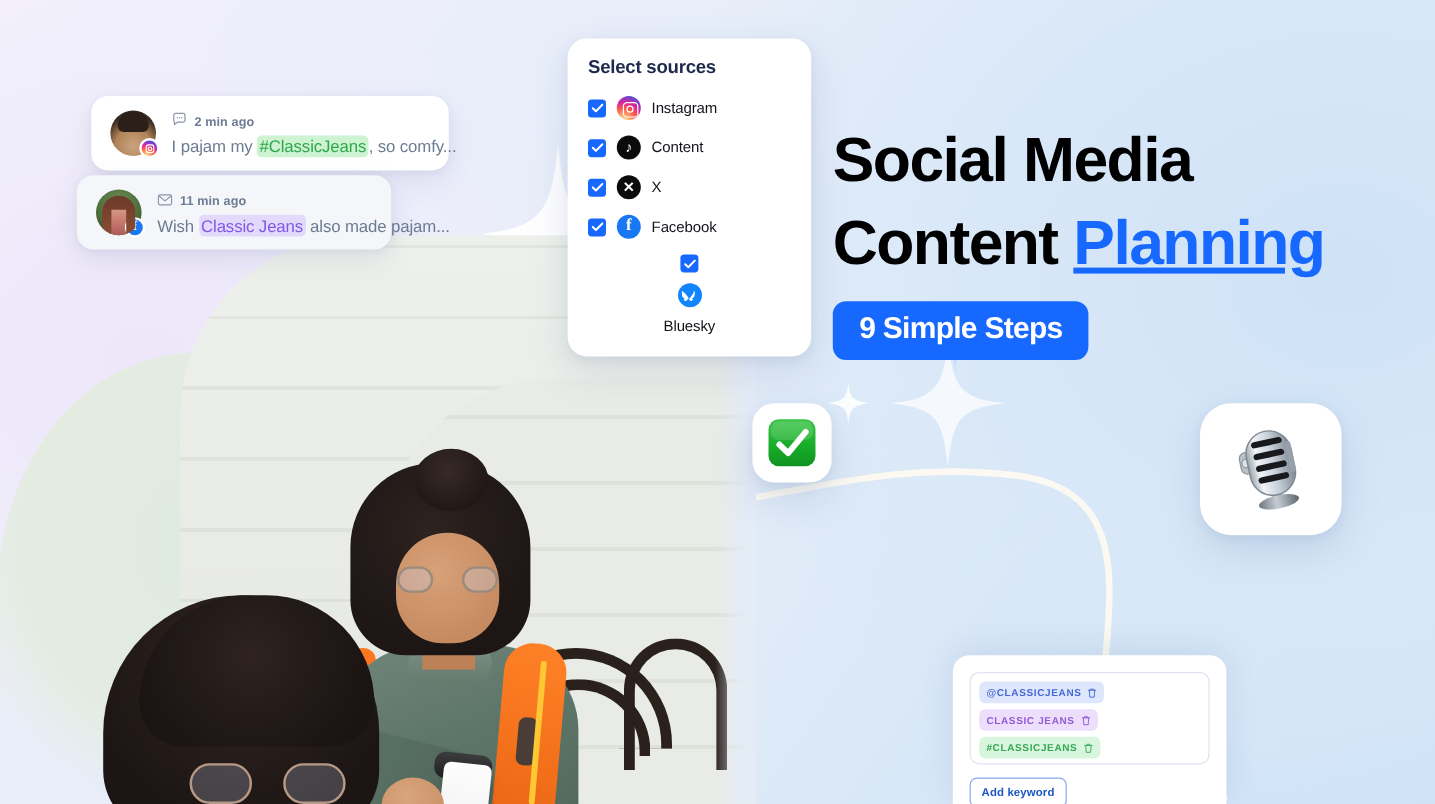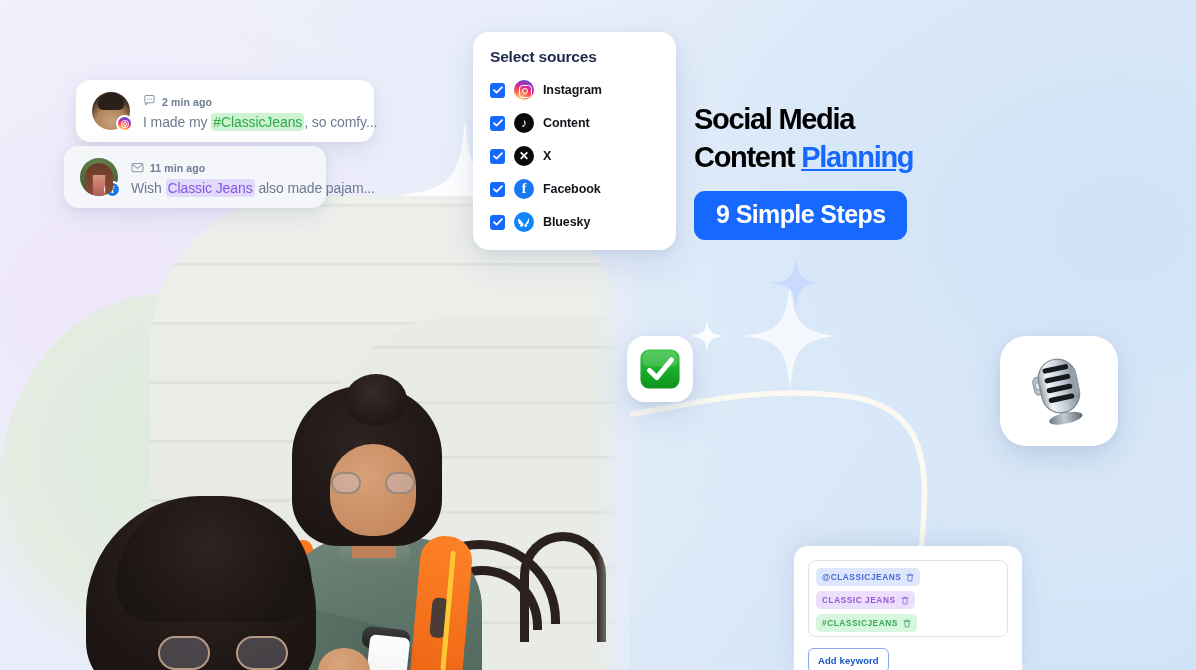--- a/index.html
+++ b/index.html
@@ -210,46 +210,46 @@
     position:absolute; left:473px; top:32px; width:203px;
     background:#fff; border-radius:16px;
     box-shadow: 0 12px 34px rgba(70,95,140,0.14), 0 3px 8px rgba(70,95,140,0.07);
     padding: 16px 17px 18px 17px;
   }
   #sources-title {
     font-size:15.5px; font-weight:700; color:#1d2a4d; margin-bottom:14px;
     letter-spacing:-0.2px;
   }
   .source-row { display:flex; align-items:center; gap:9px; margin-bottom:13px; }
-  .source-row:last-child { margin-bottom:0; }
+  .source-row:last-child { margin-bottom:0;flex-direction:column; }
   .cbox {
     width:15px; height:15px; border-radius:3px; background:#1668ff;
     display:flex; align-items:center; justify-content:center; flex:0 0 auto;
   }
   .cbox svg { display:block; }
   .sico { width:20px; height:20px; border-radius:50%; flex:0 0 auto; position:relative; overflow:hidden; }
   .sico-ig { background: radial-gradient(circle at 28% 105%, #fdf497 0%, #fd5949 42%, #d6249f 62%, #285AEB 95%); }
   .sico-ig::after { content:''; position:absolute; left:4.5px; top:4.5px; width:11px; height:11px;
     border:1.6px solid #fff; border-radius:3.5px; }
   .sico-ig::before { content:''; position:absolute; left:8px; top:8px; width:4px; height:4px;
     border:1.4px solid #fff; border-radius:50%; z-index:2; }
   .sico-tt { background:#0b0b0b; }
   .sico-x  { background:#0b0b0b; }
   .sico-fb { background:#1877F2; }
   .sico-bs { background:#1185fe; }
   .sico span { position:absolute; inset:0; display:flex; align-items:center; justify-content:center;
     color:#fff; font-size:12px; font-weight:700; line-height:1; }
-  .source-label { font-size:12.5px; color:#12141a; font-weight:700; letter-spacing:-0.1px; }
+  .source-label { font-size:12.5px; color:#12141a; font-weight:400; letter-spacing:-0.1px; }
 
   
   #headline {
     position:absolute; left:694px; top:100px; width:470px;
   }
   #headline h1 {
-    font-size:29px; line-height:1.32; font-weight:700; color:#000;
+    font-size:52px; line-height:1.32; font-weight:700; color:#000;
     letter-spacing:-1.3px;
   }
   #headline .accent { color:#1668ff;text-decoration:underline; }
   #steps-badge {
     display:inline-block; margin-top:14px;
     background:#1668ff; color:#fff;
     font-size:25px; font-weight:700; letter-spacing:-0.6px;
     padding: 9px 22px 11px 22px; border-radius:11px;
   }
 
@@ -380,21 +380,21 @@
         <span class="mico">
           <svg width="13" height="13" viewBox="0 0 14 14">
             <path d="M2 3.2a1.6 1.6 0 0 1 1.6-1.6h6.8A1.6 1.6 0 0 1 12 3.2v4.6a1.6 1.6 0 0 1-1.6 1.6H5.4L2.6 11.6V9.4A1.6 1.6 0 0 1 2 7.8z" fill="none" stroke="#8a97ad" stroke-width="1.1" stroke-linejoin="round"></path>
             <circle cx="5.2" cy="5.5" r="0.65" fill="#8a97ad"></circle>
             <circle cx="7.2" cy="5.5" r="0.65" fill="#8a97ad"></circle>
             <circle cx="9.2" cy="5.5" r="0.65" fill="#8a97ad"></circle>
           </svg>
         </span>
         <span class="comment-time">2 min ago</span>
       </div>
-      <div class="comment-text"><span>I made my </span><span class="hl-green">#ClassicJeans</span><span>, so comfy...</span></div>
+      <div class="comment-text"><span>I pajam my </span><span class="hl-green">#ClassicJeans</span><span>, so comfy...</span></div>
     </div>
   </div>
 
   <div class="comment-card" id="comment-card-2">
     <div class="avatar-wrap">
       <div class="avatar av2"></div>
       <div class="badge-sm badge-fb">
         <span>f</span>
       </div>
     </div>

